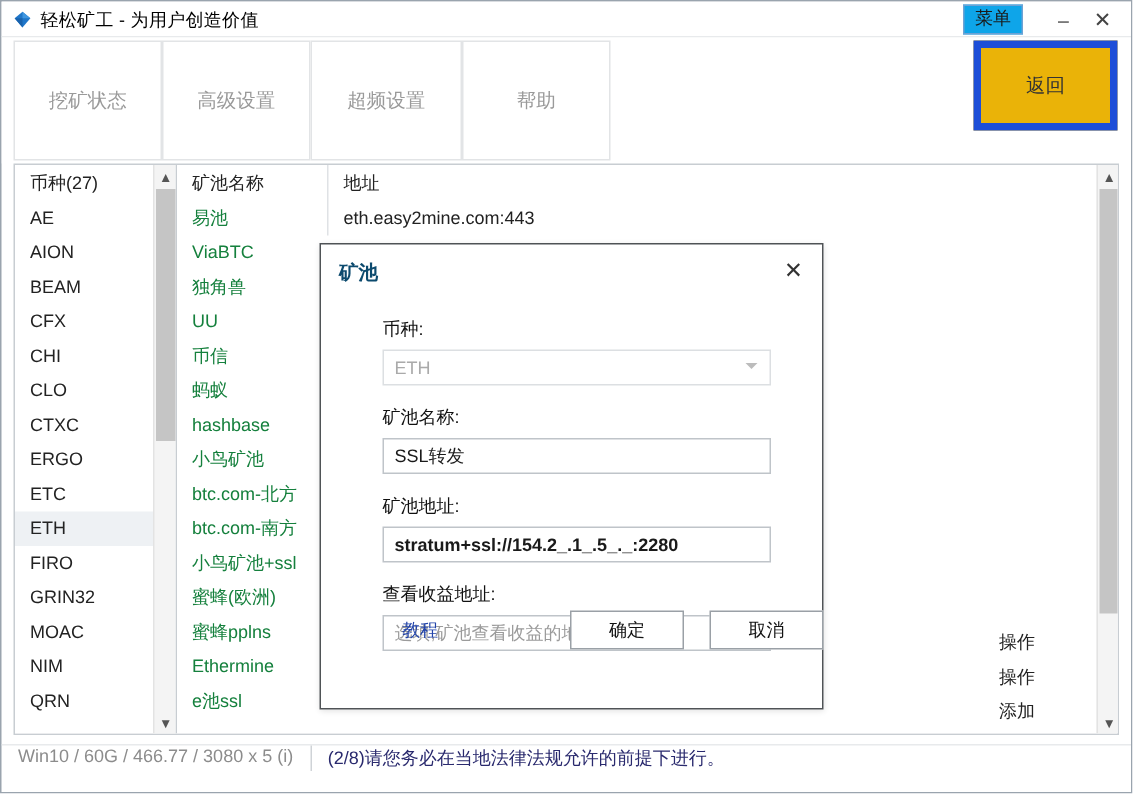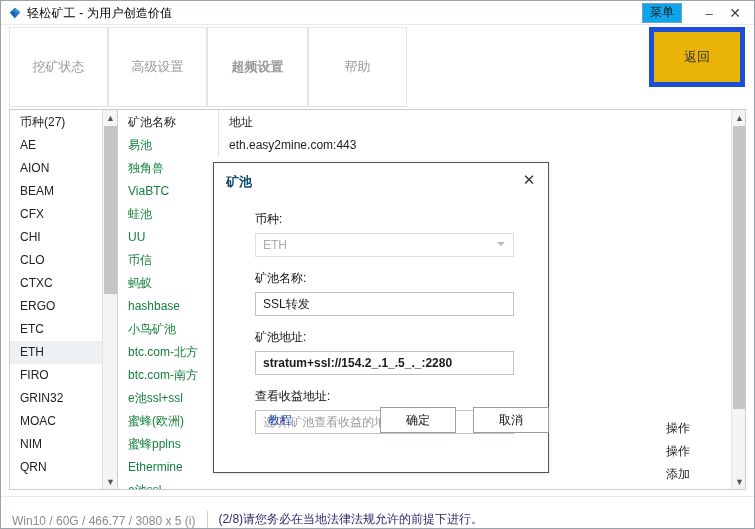--- a/index.html
+++ b/index.html
@@ -93,21 +93,21 @@
     background: #ffffff;
     display: flex;
     align-items: center;
     justify-content: center;
     font-size: 13px;
     color: #9a9a9a;
     cursor: default;
   }
   .tab-0 { left: 8px;   width: 99px; }
   .tab-1 { left: 107px; width: 99px; }
-  .tab-2 { left: 206px; width: 101px; font-weight: bold; }
+  .tab-2 { left: 206px; width: 101px; }
   .tab-3 { left: 307px; width: 99px; }
   .back-btn {
     position: absolute;
     left: 648px;
     top: 2px;
     width: 96px;
     height: 60px;
     box-sizing: border-box;
     border: 5px solid #1d4ed8;
     background: #eab308;
@@ -256,21 +256,21 @@
   }
 
   
   .statusbar {
     position: absolute;
     left: 0;
     top: 496px;
     width: 753px;
     height: 31px;
     display: flex;
-    align-items: flex-end;
+    align-items: flex-start;
     font-size: 12px;
   }
   .status-sysinfo {
     margin-left: 11px;
     color: #8c8c8c;
     white-space: nowrap;
   }
   .status-divider {
     width: 1px;
     height: 17px;
@@ -466,31 +466,30 @@
         <div class="thumb" style="top:16px; height:168px;"></div>
         <div class="arrow down">▼</div>
       </div>
     </div>
 
     <div class="pool-pane">
       <div class="pool-col-name">
         <div class="pool-header">矿池名称</div>
         <div id="pool-name-rows">
             <div class="pool-row">易池</div>
+            <div class="pool-row">ViaBTC</div>
             <div class="pool-row">独角兽</div>
-            <div class="pool-row">ViaBTC</div>
-            <div class="pool-row">蛙池</div>
             <div class="pool-row">UU</div>
             <div class="pool-row">币信</div>
             <div class="pool-row">蚂蚁</div>
             <div class="pool-row">hashbase</div>
             <div class="pool-row">小鸟矿池</div>
             <div class="pool-row">btc.com-北方</div>
             <div class="pool-row">btc.com-南方</div>
-            <div class="pool-row">e池ssl+ssl</div>
+            <div class="pool-row">小鸟矿池+ssl</div>
             <div class="pool-row">蜜蜂(欧洲)</div>
             <div class="pool-row">蜜蜂pplns</div>
             <div class="pool-row">Ethermine</div>
             <div class="pool-row">e池ssl</div>
           </div>
       </div>
       <div class="pool-col-addr">
         <div class="pool-header">地址</div>
         <div id="pool-addr-rows">
             <div class="pool-addr-row">eth.easy2mine.com:443</div>

